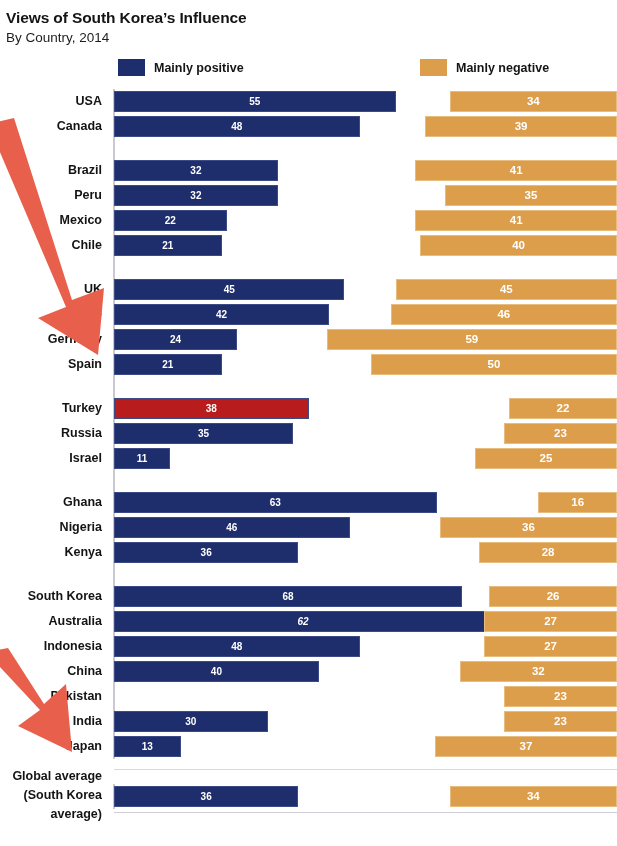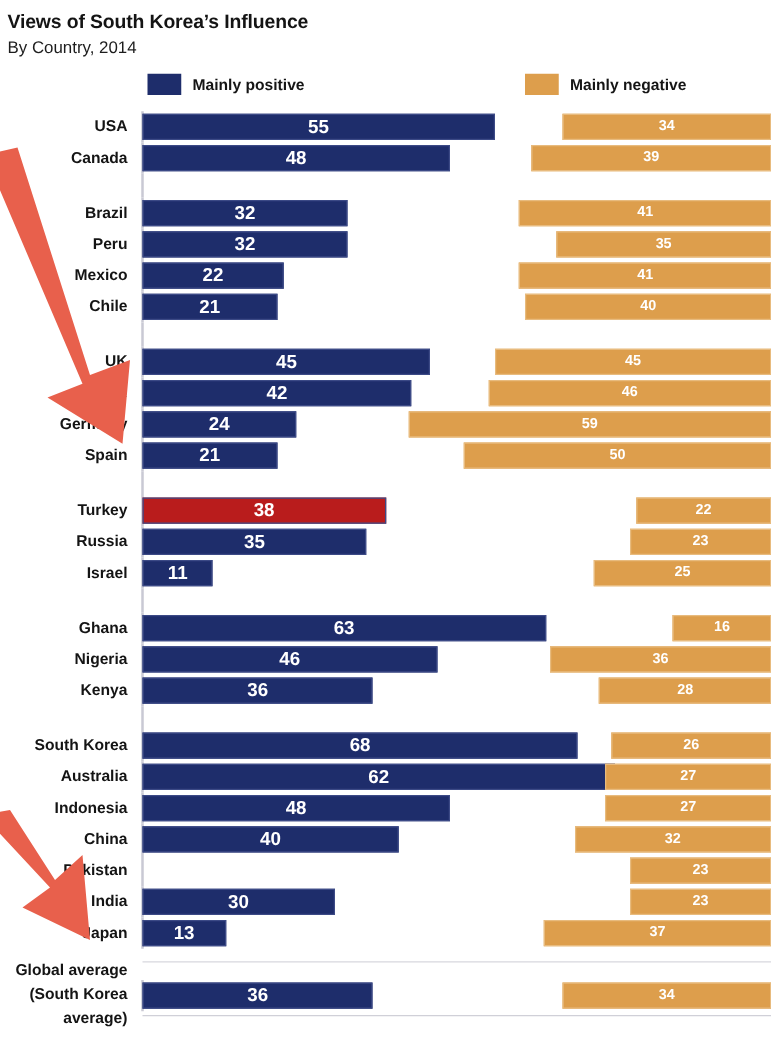--- a/index.html
+++ b/index.html
@@ -107,21 +107,21 @@
   }
 
   .bar-pos {
     position: absolute;
     left: 114px;
     top: 2px;
     height: 21px;
     background: #1e2d6b;
     border: 1px solid #3c4a86;
     color: #ffffff;
-    font-size: 15px;
+    font-size: 10px;
     font-weight: 600;
     text-align: center;
     line-height: 19px;
     overflow: visible;
     white-space: nowrap;
   }
   .bar-neg {
     position: absolute;
     right: 0px;
     top: 2px;
@@ -332,21 +332,21 @@
     <div>
       <div class="bar-row">
         <div class="row-label">South Korea</div>
         <div class="axis-line" style="top: 0px; height: 25px;"></div>
         <div class="bar-pos" style="width: 348.16px; background: rgb(30, 45, 107);">68</div>
         <div class="bar-neg" style="width: 127.92px; background: rgb(221, 158, 76);">26</div>
       </div>
       <div class="bar-row">
         <div class="row-label">Australia</div>
         <div class="axis-line" style="top: 0px; height: 25px;"></div>
-        <div class="bar-pos" style="width: 378px; background: rgb(30, 45, 107);">62</div>
+        <div class="bar-pos" style="width: 378px; background: rgb(30, 45, 107); font-style: italic;">62</div>
         <div class="bar-neg" style="width: 132.84px; background: rgb(221, 158, 76);">27</div>
       </div>
       <div class="bar-row">
         <div class="row-label">Indonesia</div>
         <div class="axis-line" style="top: 0px; height: 25px;"></div>
         <div class="bar-pos" style="width: 245.76px; background: rgb(30, 45, 107);">48</div>
         <div class="bar-neg" style="width: 132.84px; background: rgb(221, 158, 76);">27</div>
       </div>
       <div class="bar-row">
         <div class="row-label">China</div>

